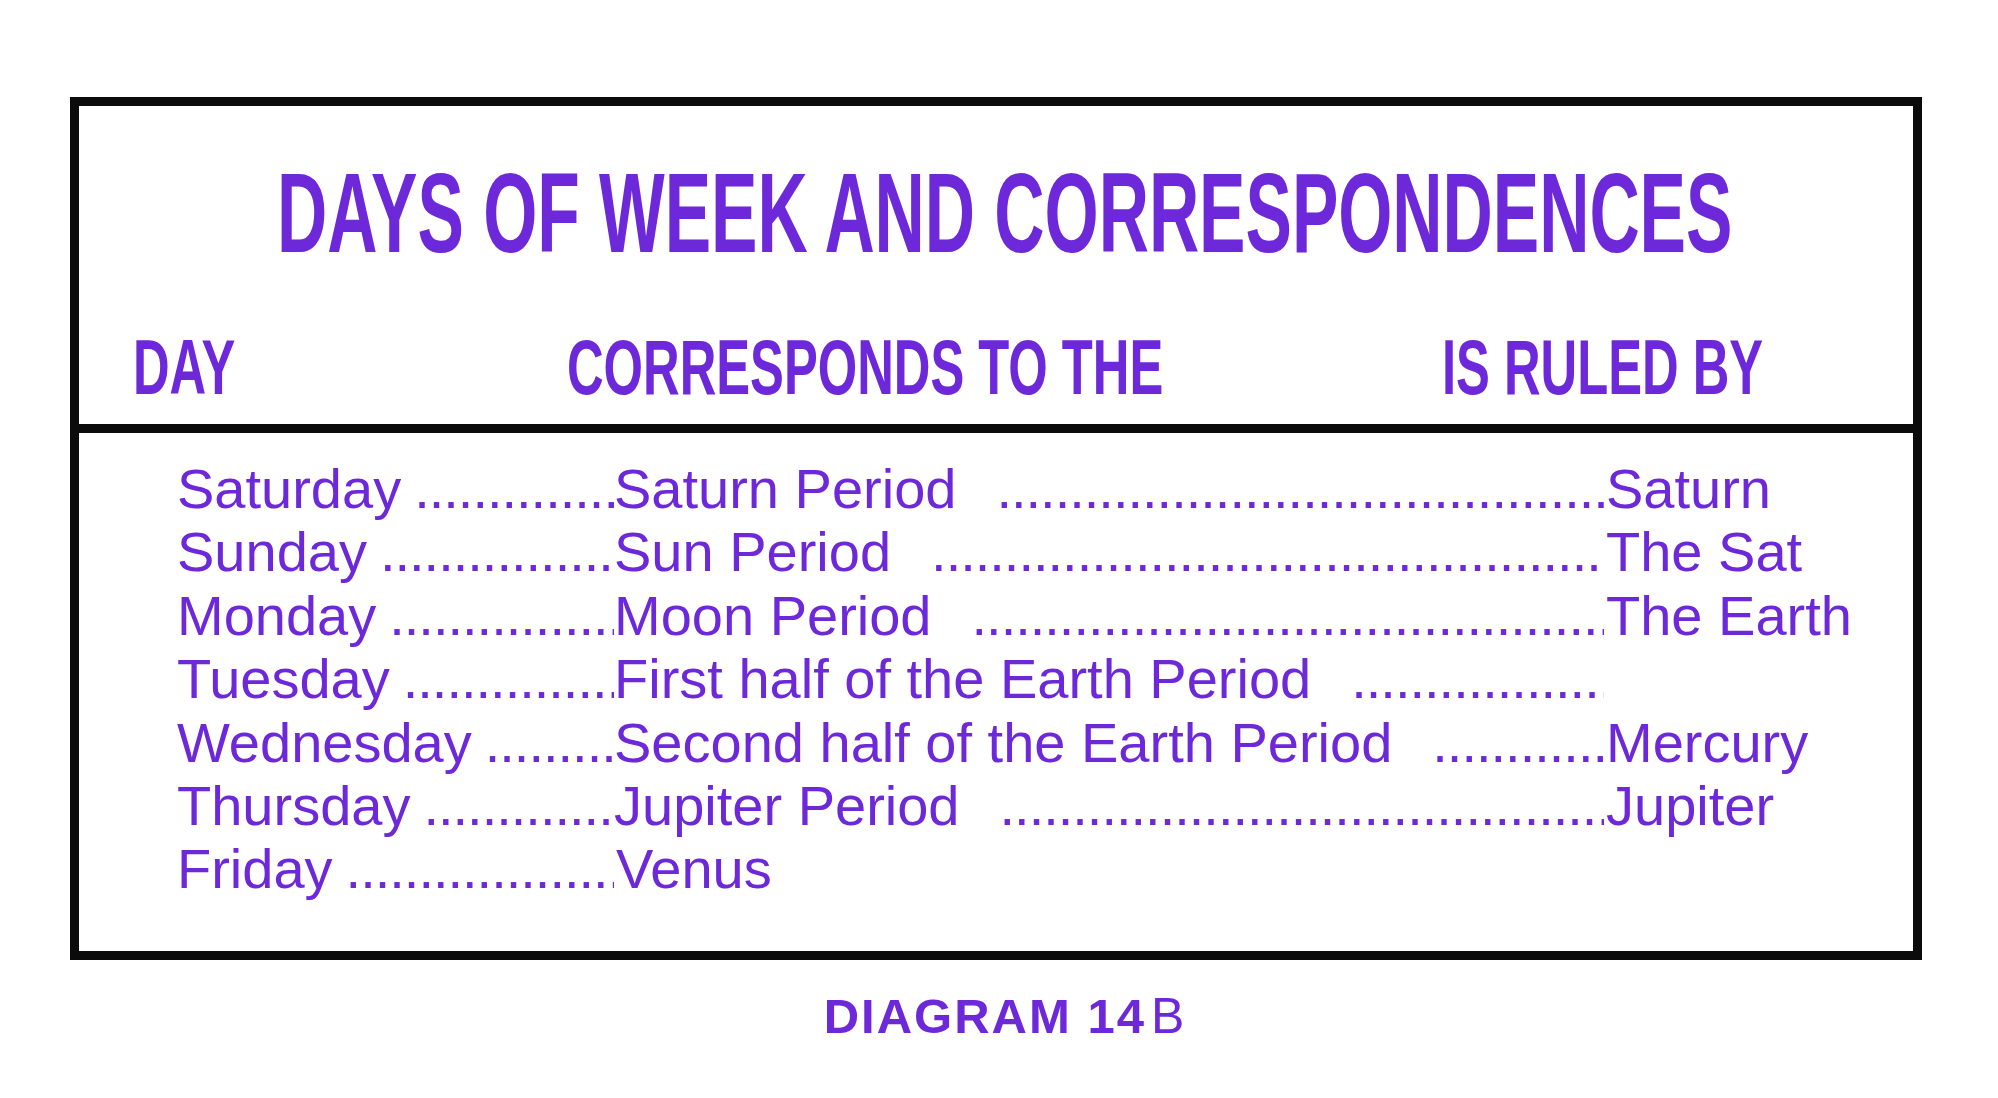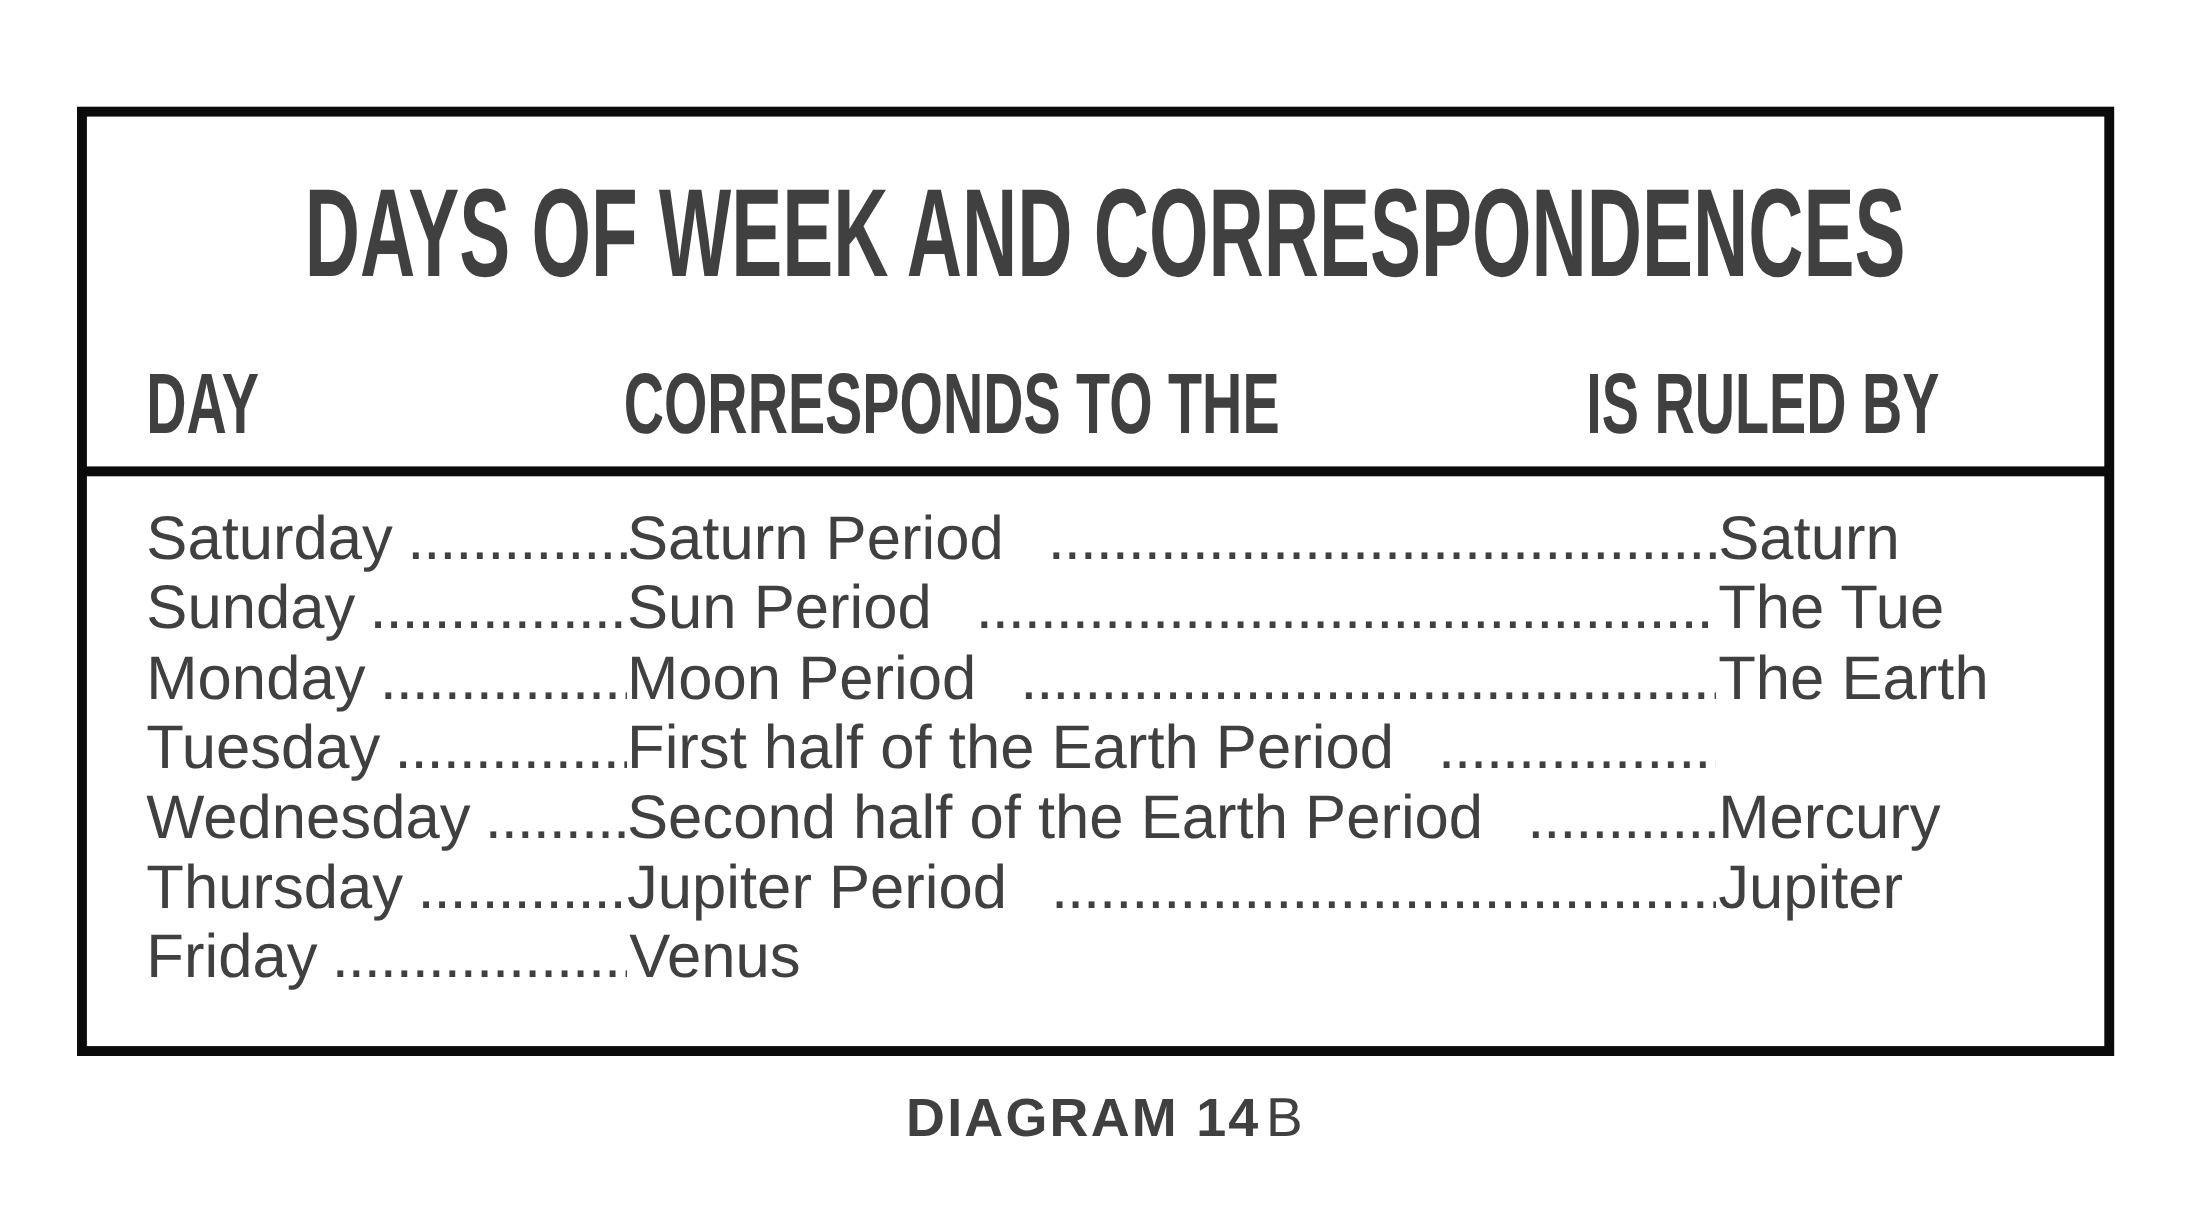--- a/index.html
+++ b/index.html
@@ -3,21 +3,21 @@
 <meta charset="utf-8">
 <style>
   html,body { margin:0; padding:0; background:#ffffff; }
   .page {
     position: relative;
     width: 1998px;
     height: 1098px;
     background: #ffffff;
     overflow: hidden;
     font-family: "Liberation Sans", "DejaVu Sans", sans-serif;
-    color: #404040;
+    color: #6d28d9;
   }
   .doc-box {
     position: absolute;
     left: 70px; top: 97px;
     width: 1834px; height: 845px;   
     border: 9px solid #0b0b0b;
   }
   
   .title {
     position: absolute;
@@ -60,21 +60,21 @@
     width: 1758px;
     font-size: 56px;
     line-height: 63.4px;
   }
   .t-row {
     display: flex;
     align-items: baseline;
     height: 63.4px;
     white-space: nowrap;
   }
-  .c1 { width: 437px; display: flex; align-items: flex-end; overflow: hidden; flex: 0 0 437px; }
+  .c1 { width: 437px; display: flex; align-items: flex-end; overflow: hidden; flex: 0 0 437px; margin-left: 44px; }
   .c2 { width: 990px; display: flex; align-items: baseline; overflow: hidden; flex: 0 0 990px; gap: 36px; }
   .c3 { flex: 1 1 auto; overflow: hidden; padding-left: 2px; }
   .lead {
     flex: 1 1 auto;
     min-width: 0;
     overflow: hidden;
     white-space: nowrap;
     letter-spacing: -1px;
   }
   .lead.after-day   { margin-left: 13px; }
@@ -131,21 +131,21 @@
 
       <div class="t-row">
         <div class="c1">
             <span>Sunday</span>
             <span class="lead after-day"></span>
           </div>
         <div class="c2">
             <span>Sun Period</span>
             <span class="lead after-period"></span>
           </div>
-        <div class="c3">The Tue</div>
+        <div class="c3">The Sat</div>
       </div>
 
       <div class="t-row">
         <div class="c1">
             <span>Monday</span>
             <span class="lead after-day"></span>
           </div>
         <div class="c2">
             <span>Moon Period</span>
             <span class="lead after-period"></span>

